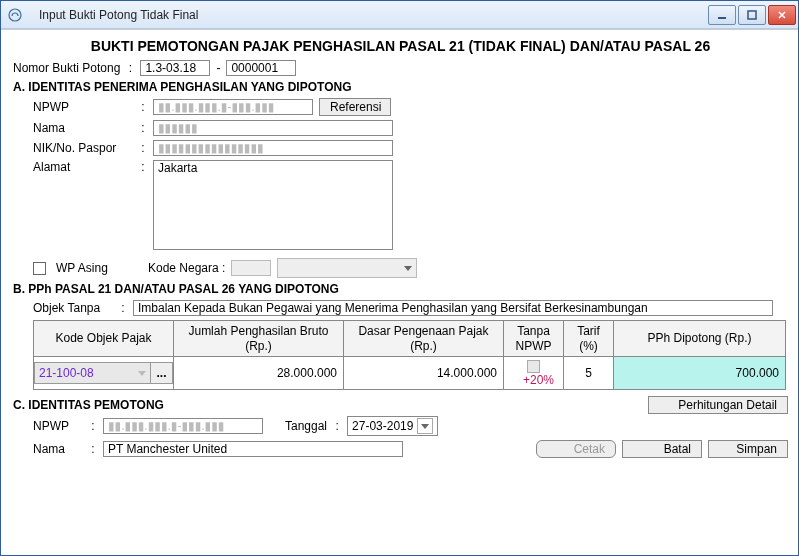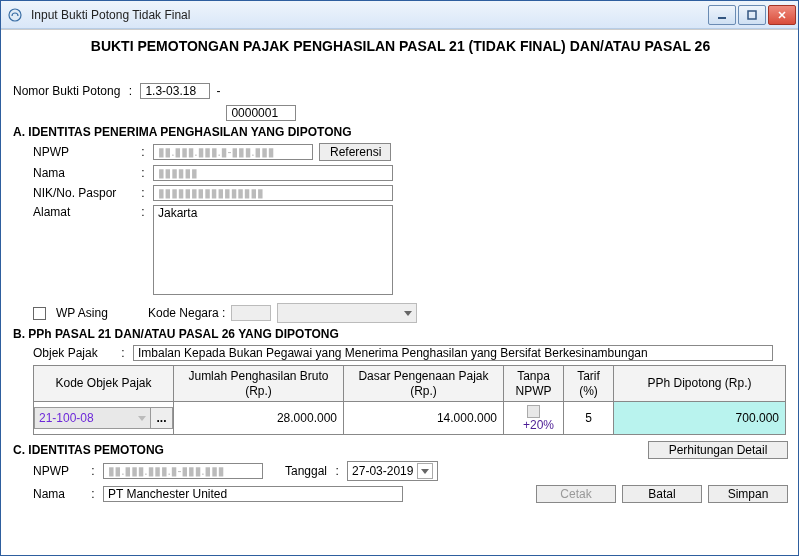--- a/index.html
+++ b/index.html
@@ -17,21 +17,21 @@
     background: #f5f5f5;
     position: relative;
     display: flex; flex-direction: column;
   }
   .titlebar {
     height: 28px;
     background: linear-gradient(to bottom, #eef4fb, #d9e7f8);
     border-bottom: 1px solid #b7cde6;
     display: flex; align-items: center;
     padding: 0 2px 0 6px;
-    gap: 8px;
+    gap: 16px;
   }
   .titlebar .icon {
     width: 16px; height: 16px;
     display: inline-flex; align-items: center; justify-content: center;
   }
   .titlebar .title {
     flex: 1;
     font-size: 12px;
     color: #222;
   }
@@ -94,25 +94,26 @@
     background: #fff;
   }
   textarea { resize: none; }
   .btn {
     font-family: inherit;
     font-size: 12px;
     border: 1px solid #888;
     background: #eee;
     padding: 1px 10px;
     min-width: 60px;
-    text-align: center;
+    text-align: right;
     cursor: default;
   }
   .btn:disabled, .btn.disabled {
     color: #999;
+    border-radius: 6px;
   }
   .chk {
     width: 13px; height: 13px;
     border: 1px solid #666;
     display: inline-block;
     vertical-align: middle;
     background: #fff;
     position: relative;
   }
   .chk.disabled { background: #e8e8e8; border-color: #aaa; }
@@ -230,21 +231,21 @@
 
   <div class="content">
 
     <div class="main-title">BUKTI PEMOTONGAN PAJAK PENGHASILAN PASAL 21 (TIDAK FINAL) DAN/ATAU PASAL 26</div>
 
     <div class="row">
       <span class="label">Nomor Bukti Potong</span>
       <span class="colon">:</span>
       <input type="text" style="width: 70px;" value="1.3-03.18">
       <span>-</span>
-      <input type="text" style="width: 70px; margin-top: 45px;" value="0000001">
+      <input type="text" style="width: 70px;" value="0000001">
     </div>
 
     <div class="section-h">A.  IDENTITAS PENERIMA PENGHASILAN YANG DIPOTONG</div>
 
     <div class="indent">
       <div class="row">
         <span class="label fieldlabel">NPWP</span>
         <span class="colon">:</span>
         <input type="text" style="width: 160px; color: rgb(187, 187, 187);" value="▮▮.▮▮▮.▮▮▮.▮-▮▮▮.▮▮▮">
         <button class="btn" style="width:72px">Referensi</button>
@@ -273,21 +274,21 @@
         <span class="select-disabled">
           <span class="dropdown-arrow"></span>
         </span>
       </div>
     </div>
 
     <div class="section-h">B.  PPh PASAL 21 DAN/ATAU PASAL 26 YANG DIPOTONG</div>
 
     <div class="indent">
       <div class="row">
-        <span class="label" style="width:80px">Objek Pajak</span>
+        <span class="label" style="width:80px">Objek Tanpa</span>
         <span class="colon">:</span>
         <input type="text" style="width: 640px;" value="Imbalan Kepada Bukan Pegawai yang Menerima Penghasilan yang Bersifat Berkesinambungan">
       </div>
 
       <table class="grid">
         <colgroup>
           <col style="width:140px">
             <col style="width:170px">
             <col style="width:160px">
           <col style="width:60px">
@@ -312,21 +313,21 @@
                   <span>21-100-08</span>
                   <span class="dropdown-arrow" style="border-top-color:#bbb"></span>
                 </div>
                 <div class="kode-btn">...</div>
               </div>
             </td>
             <td class="num">28.000.000</td>
             <td class="num">14.000.000</td>
             <td style="text-align:center">
               <span class="chk disabled"></span>
-              <span style="color:#4c1d95;margin-left:10px">+20%</span>
+              <span style="color:#be185d;margin-left:10px">+20%</span>
             </td>
             <td style="text-align:center">5</td>
             <td class="num pph-cell">700.000</td>
           </tr>
         </tbody>
       </table>
 
       <div class="actions">
         <button class="btn" style="width:140px">Perhitungan Detail</button>
       </div>

